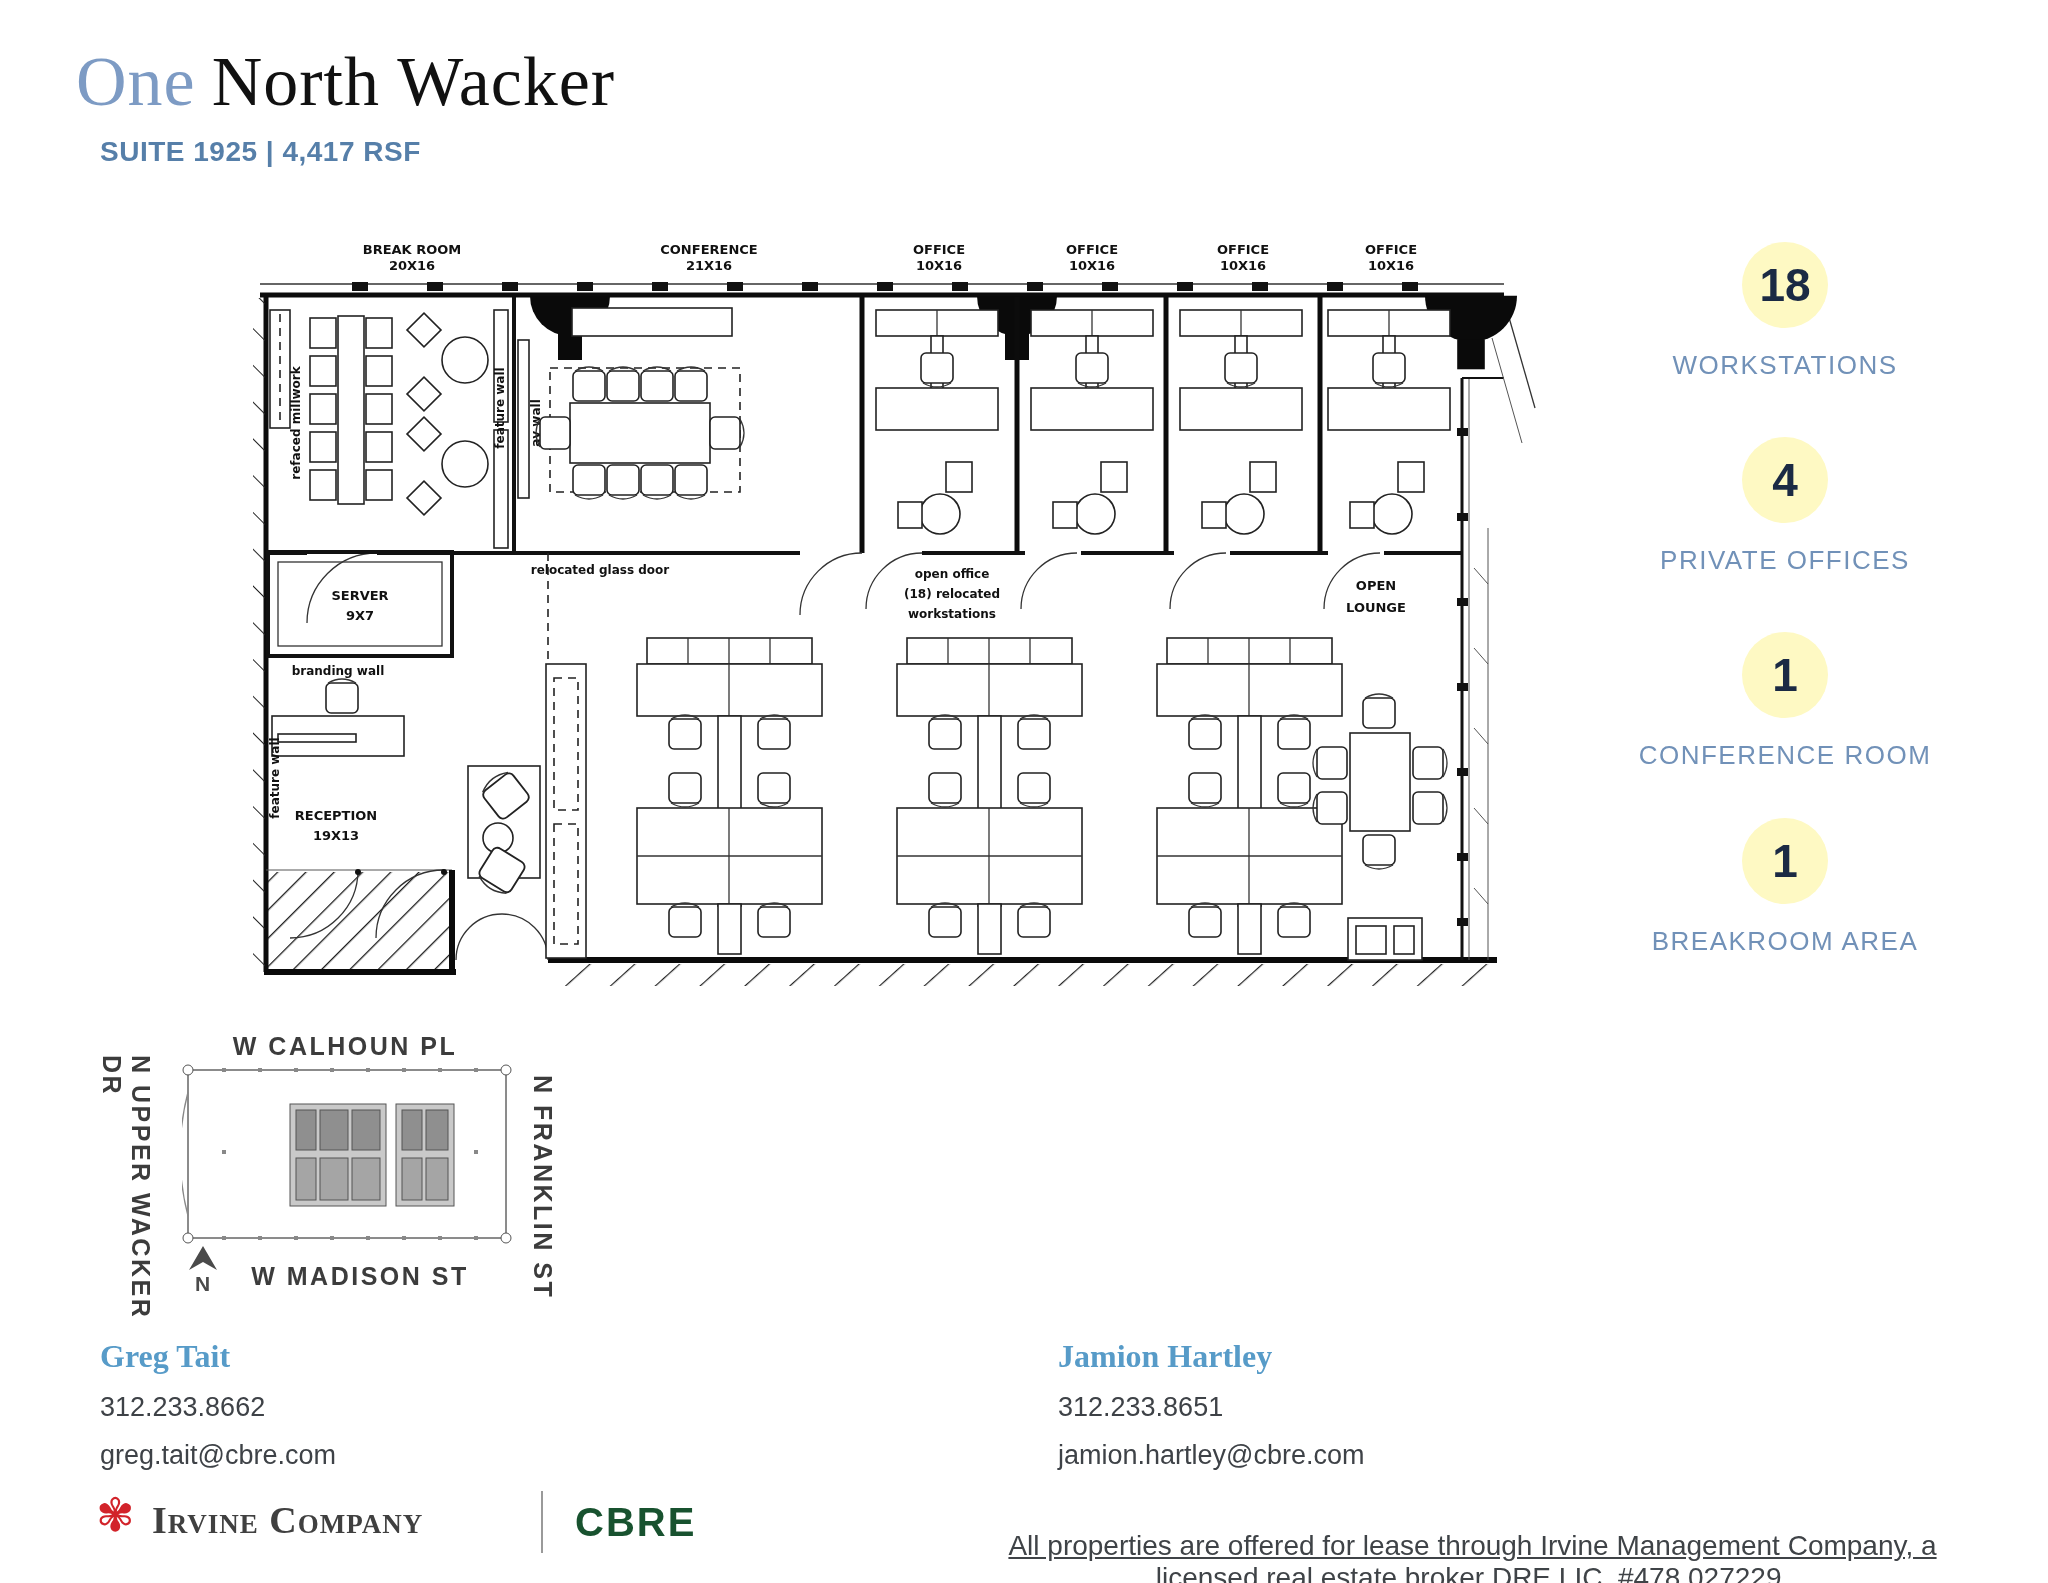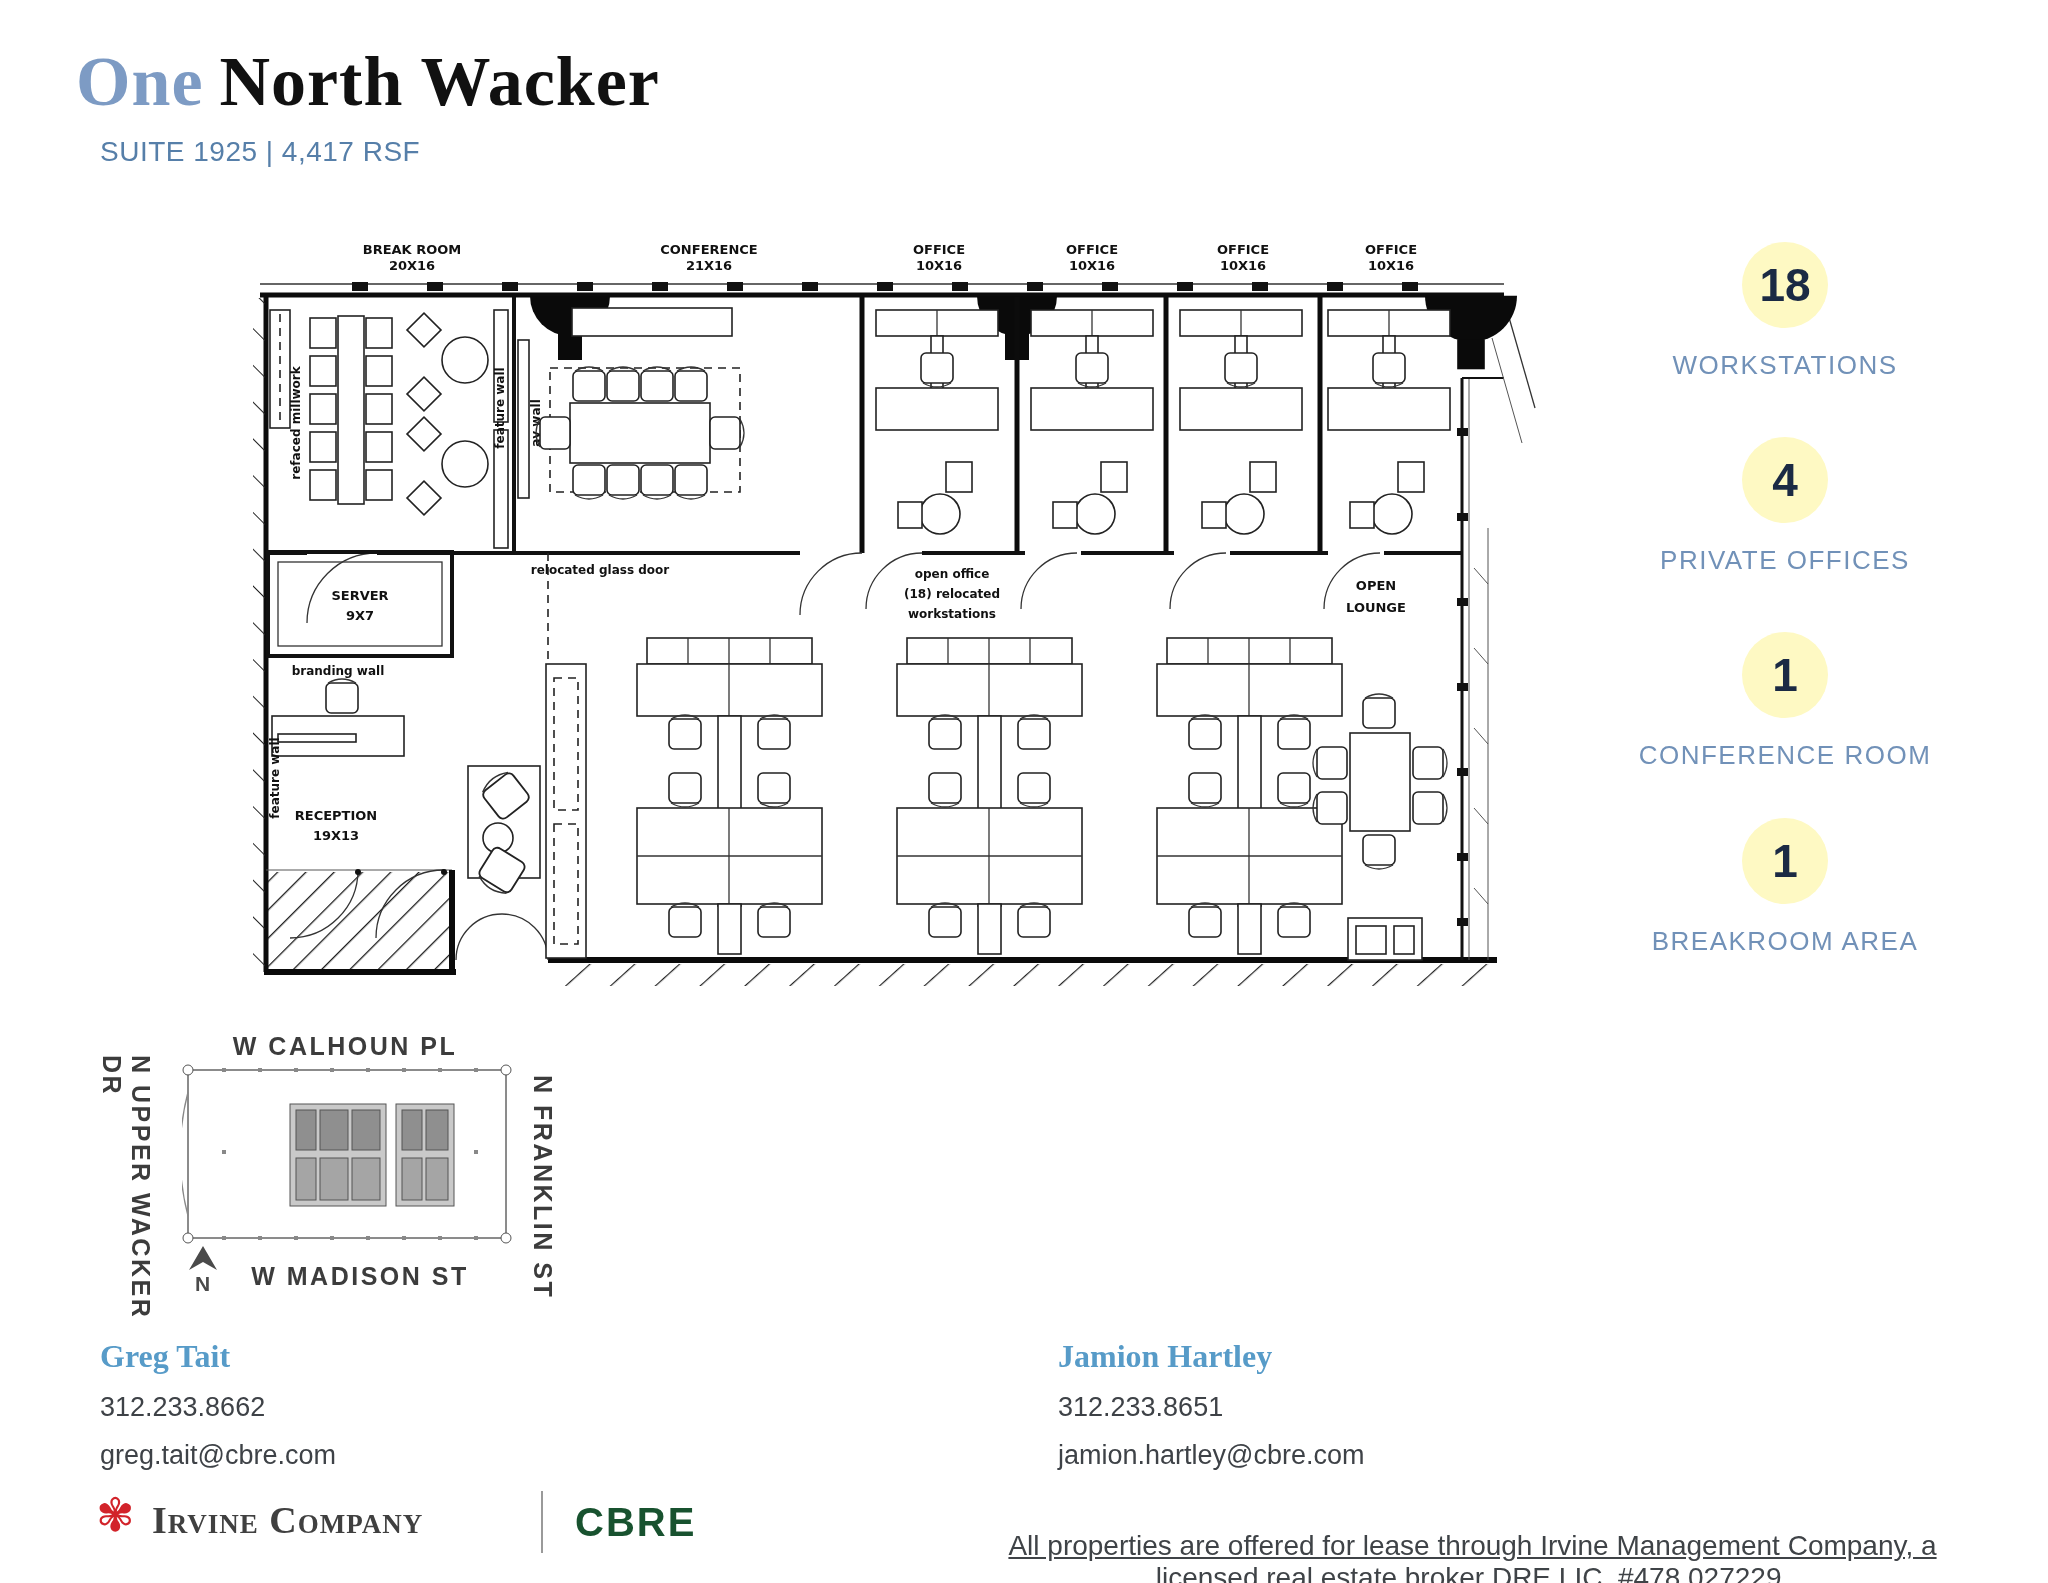--- a/index.html
+++ b/index.html
@@ -1,24 +1,24 @@
 <!DOCTYPE html>
 <html><head>
 <meta charset="utf-8">
 <style>
   html,body{margin:0;padding:0;background:#fff;}
   #page{position:relative;width:2048px;height:1583px;background:#fff;overflow:hidden;
         font-family:"Liberation Sans",sans-serif;color:#222;}
   .abs{position:absolute;}
 
   
-  #title{left:76px;top:42px;font-family:"Liberation Serif",serif;font-weight:700;
+  #title{left:76px;top:42px;font-family:"Liberation Serif",serif;font-weight:400;
          font-size:70px;letter-spacing:1px;color:#111;}
   #title .accent{color:#7d9bc4;margin-right:16px;}
-  #subtitle{left:100px;top:136px;font-size:28px;font-weight:400;color:#567fa9;letter-spacing:.5px;}
+  #subtitle{left:100px;top:136px;font-size:28px;font-weight:700;color:#567fa9;letter-spacing:.5px;}
 
   
   #plan{left:252px;top:218px;}
   #plan svg{display:block;}
   .wall{stroke:#111;stroke-width:4;fill:none;}
   .wall5{stroke:#0c0c0c;stroke-width:5;fill:none;}
   .wall6{stroke:#0a0a0a;stroke-width:6;fill:none;}
   .thin{stroke:#333;stroke-width:1.3;fill:none;}
   .thin2{stroke:#555;stroke-width:1;fill:none;}
   .furn{stroke:#222;stroke-width:1.6;fill:#fff;}

